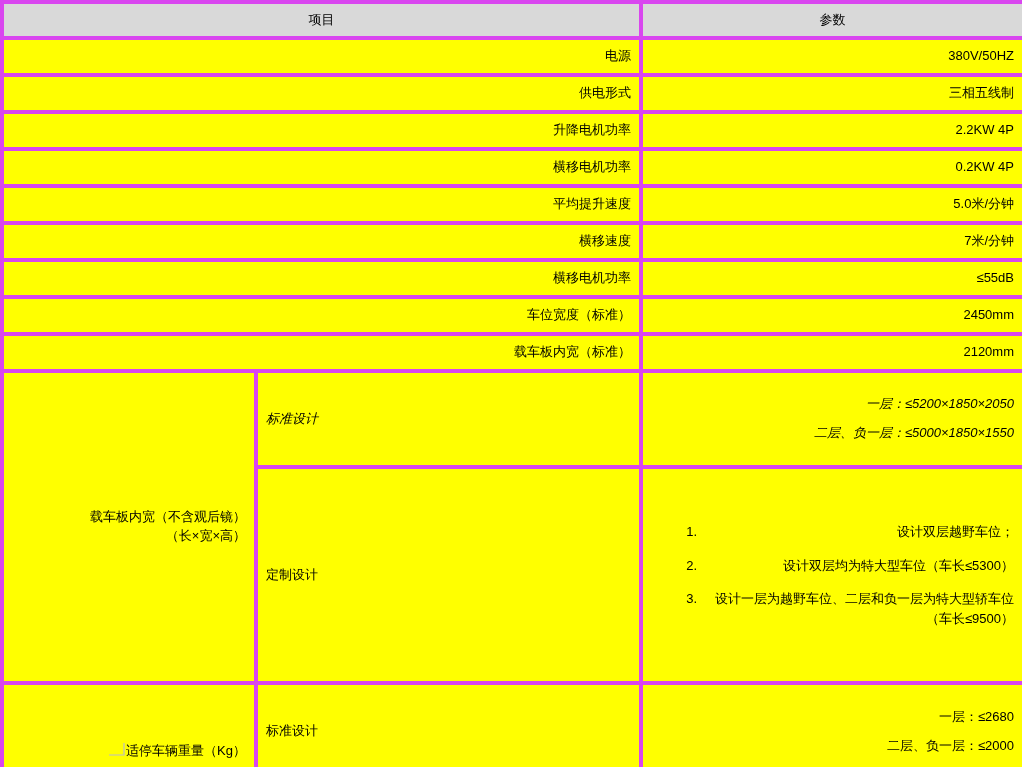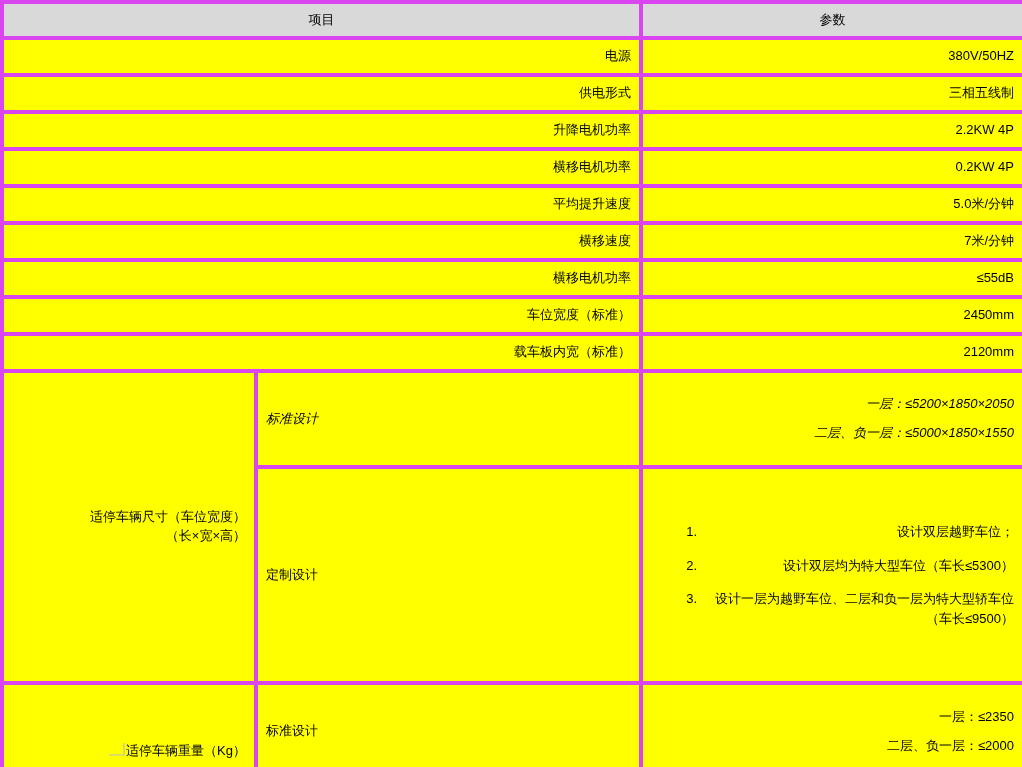--- a/index.html
+++ b/index.html
@@ -125,21 +125,21 @@
       <td class="cell-label" colspan="2">车位宽度（标准）</td>
       <td class="cell-val">2450mm</td>
     </tr>
     <tr class="row-simple">
       <td class="cell-label" colspan="2">载车板内宽（标准）</td>
       <td class="cell-val">2120mm</td>
     </tr>
 
     <tr>
       <td class="cell-label tall-label" rowspan="2">
-        <div>适停车辆尺寸（车位宽度）</div>
+        <div>载车板内宽（不含观后镜）</div>
         <div>（长×宽×高）</div>
       </td>
       <td class="cell-sub mid-tall">标准设计</td>
       <td class="cell-val mid-tall">
         <div class="val-line">一层：≤5200×1850×2050</div>
         <div class="val-line">二层、负一层：≤5000×1850×1550</div>
       </td>
     </tr>
     <tr>
       <td class="cell-sub big-cell">定制设计</td>
@@ -158,21 +158,21 @@
             <span class="txt">设计一层为越野车位、二层和负一层为特大型轿车位（车长≤9500）</span>
           </li>
         </ul>
       </td>
     </tr>
 
     <tr>
       <td class="cell-label weight-label" rowspan="2">适停车辆重量（Kg）</td>
       <td class="cell-sub weight-std">标准设计</td>
       <td class="cell-val weight-std">
-        <div class="val-line">一层：≤2350</div>
+        <div class="val-line">一层：≤2680</div>
         <div class="val-line">二层、负一层：≤2000</div>
       </td>
     </tr>
     <tr class="row-simple">
       <td class="cell-sub">定制设计</td>
       <td class="cell-val">≤2500</td>
     </tr>
 
   </tbody>
 </table>

